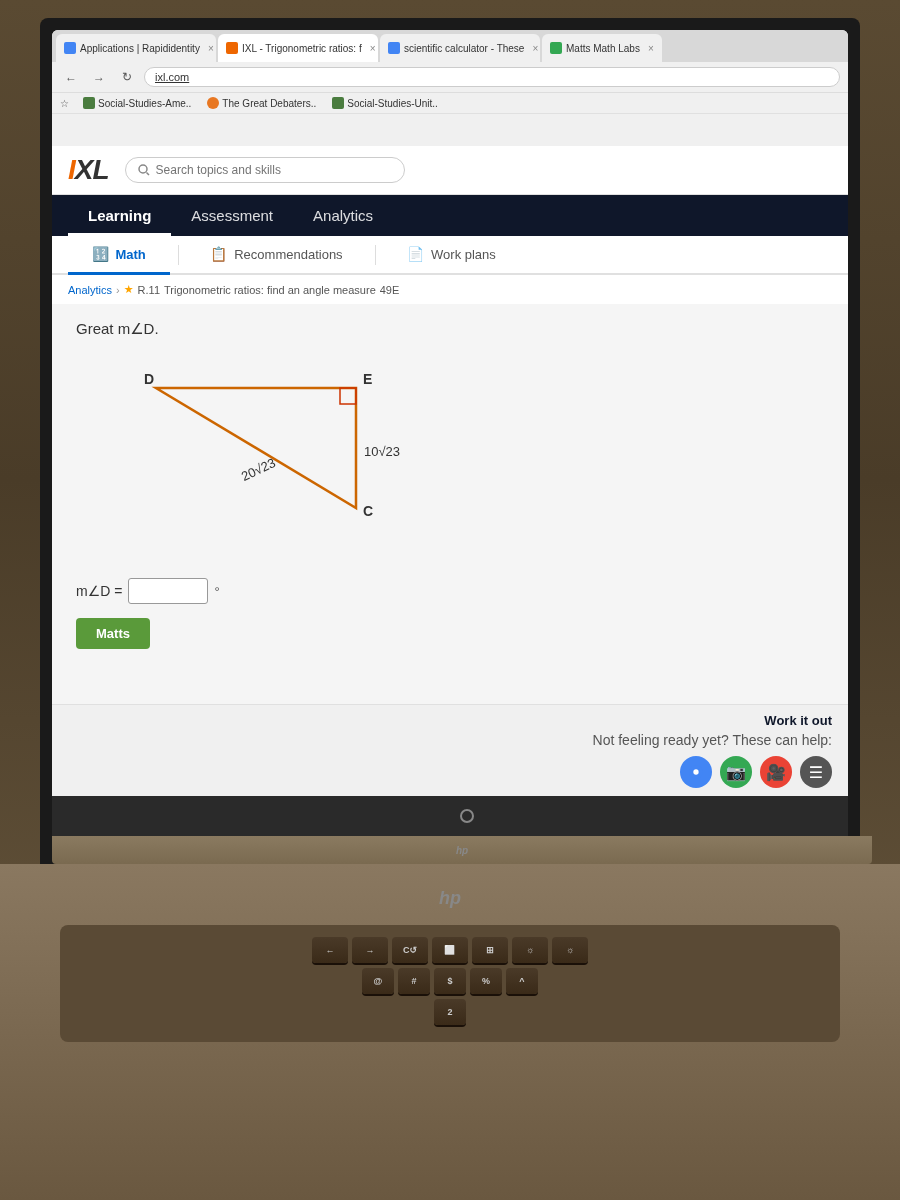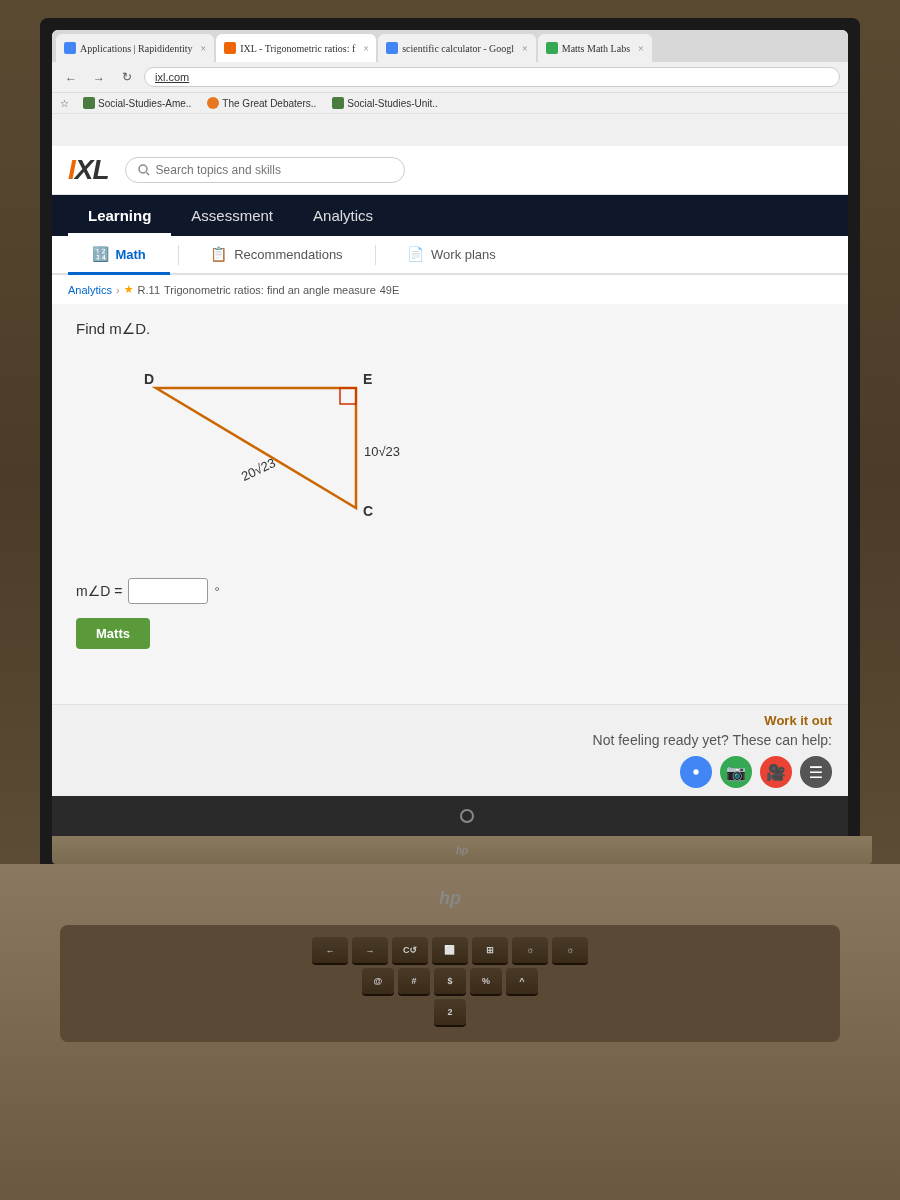--- a/index.html
+++ b/index.html
@@ -39,21 +39,20 @@
     }
 
     
     .tab-bar {
       background: #d8d8d8;
       display: flex;
       align-items: flex-end;
       padding: 4px 4px 0 4px;
       height: 32px;
       gap: 2px;
-      font-family: Liberation Serif, serif;
     }
 
     .tab {
       background: #f0f0f0;
       border-radius: 6px 6px 0 0;
       padding: 4px 8px;
       font-size: 10px;
       color: #333;
       display: flex;
       align-items: center;
@@ -356,21 +355,21 @@
       display: flex;
       flex-direction: column;
       align-items: flex-end;
       gap: 4px;
       border-top: 1px solid #e0e0e0;
     }
 
     .work-it-out-title {
       font-size: 13px;
       font-weight: 600;
-      color: #a16207;
+      color: #0f172a;
       text-align: right;
     }
 
     .work-it-out-sub {
       font-size: 14px;
       color: #555;
     }
 
     .help-icons {
       display: flex;
@@ -489,21 +488,21 @@
           <span>Applications | Rapididentity</span>
           <span class="tab-close">×</span>
         </div>
         <div class="tab active">
           <div class="tab-favicon" style="background:#ee6600"></div>
           <span>IXL - Trigonometric ratios: f</span>
           <span class="tab-close">×</span>
         </div>
         <div class="tab">
           <div class="tab-favicon" style="background:#4285f4"></div>
-          <span>scientific calculator - Googl</span>
+          <span>scientific calculator - These</span>
           <span class="tab-close">×</span>
         </div>
         <div class="tab">
           <div class="tab-favicon" style="background:#34a853"></div>
           <span>Matts Math Labs</span>
           <span class="tab-close">×</span>
         </div>
       </div>
 
       <div class="address-bar-row">
@@ -578,21 +577,21 @@
         <div class="breadcrumb">
           <a href="#">Analytics</a>
           <span class="breadcrumb-sep">›</span>
           <span class="breadcrumb-star">★</span>
           <span>R.11</span>
           <span>Trigonometric ratios: find an angle measure</span>
           <span>49E</span>
         </div>
 
         <div class="problem-area">
-          <div class="problem-title">Find m∠D.</div>
+          <div class="problem-title">Great m∠D.</div>
 
           <div class="diagram-container">
             <svg class="diagram-svg" viewBox="0 0 340 200">
 
               <polygon points="60,30 260,30 260,150" fill="none" stroke="#cc6600" stroke-width="2.5"></polygon>
 
               <rect x="244" y="30" width="16" height="16" fill="none" stroke="#cc3300" stroke-width="1.5"></rect>
 
               <text x="48" y="26" font-size="14" font-weight="600" fill="#333">D</text>
               <text x="267" y="26" font-size="14" font-weight="600" fill="#333">E</text>

